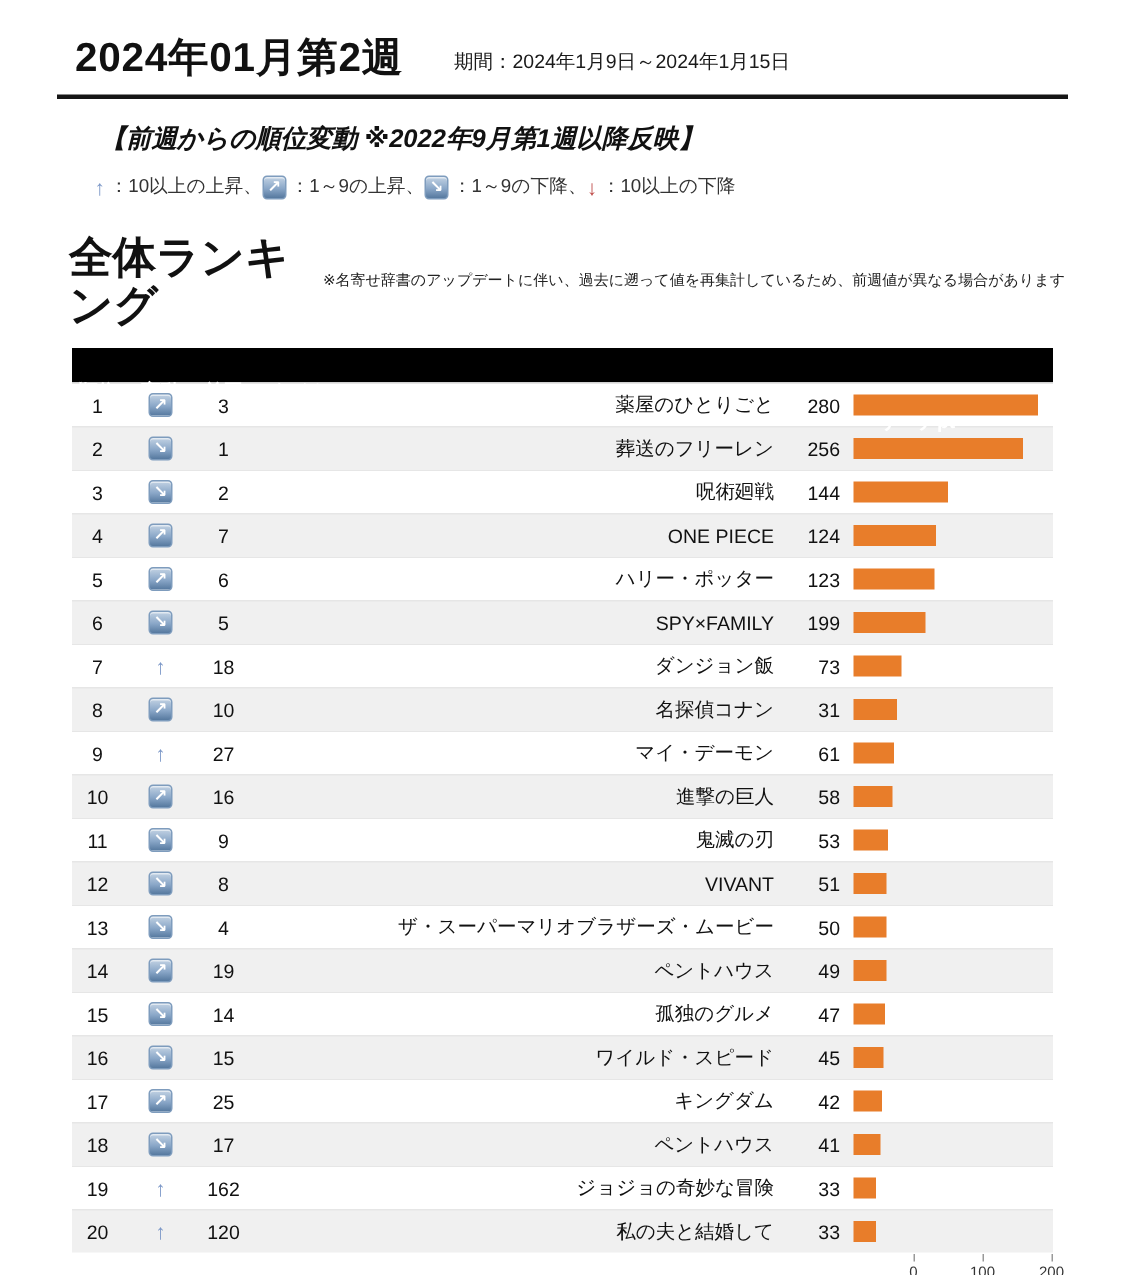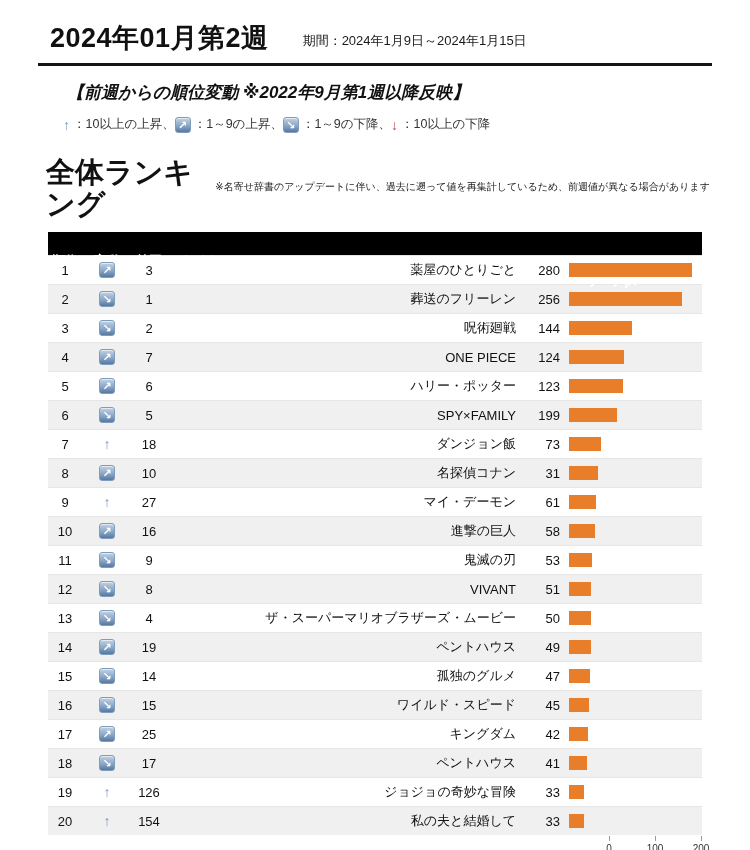--- a/index.html
+++ b/index.html
@@ -307,33 +307,33 @@
           <div class="cell reach">41</div>
           <div class="cell barcell">
             <div class="bar" style="width: 18px;"></div>
           </div>
         </div>
         <div class="row">
           <div class="cell rank">19</div>
           <div class="cell change">
             <span class="arrow up">↑</span>
           </div>
-          <div class="cell prev">126</div>
+          <div class="cell prev">162</div>
           <div class="cell title">ジョジョの奇妙な冒険</div>
           <div class="cell reach">33</div>
           <div class="cell barcell">
             <div class="bar" style="width: 14.5px;"></div>
           </div>
         </div>
         <div class="row">
           <div class="cell rank">20</div>
           <div class="cell change">
             <span class="arrow up">↑</span>
           </div>
-          <div class="cell prev">154</div>
+          <div class="cell prev">120</div>
           <div class="cell title">私の夫と結婚して</div>
           <div class="cell reach">33</div>
           <div class="cell barcell">
             <div class="bar" style="width: 14.5px;"></div>
           </div>
         </div>
       </div>
     <div class="axis">
         <span class="tick" style="left: 0px;"></span>
         <span class="ticklabel" style="left: 0px;">0</span>

